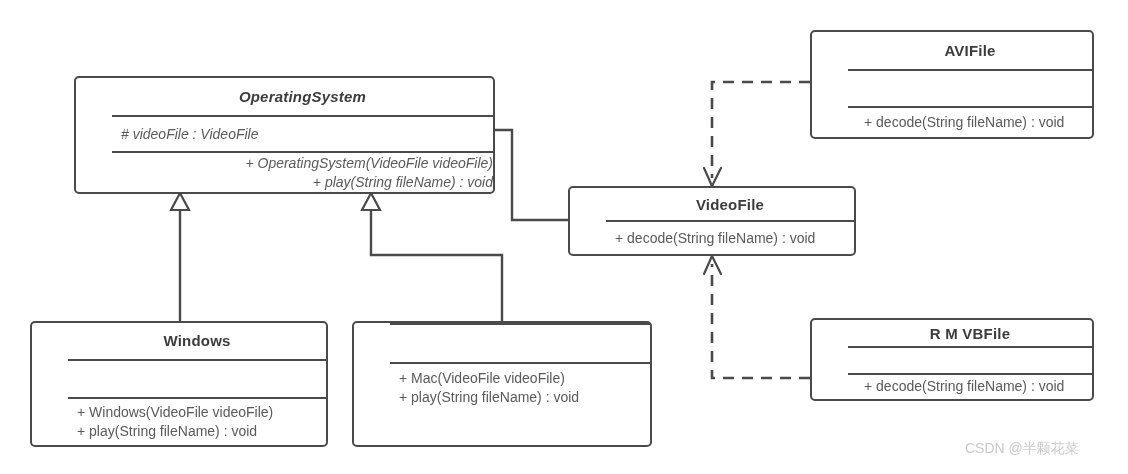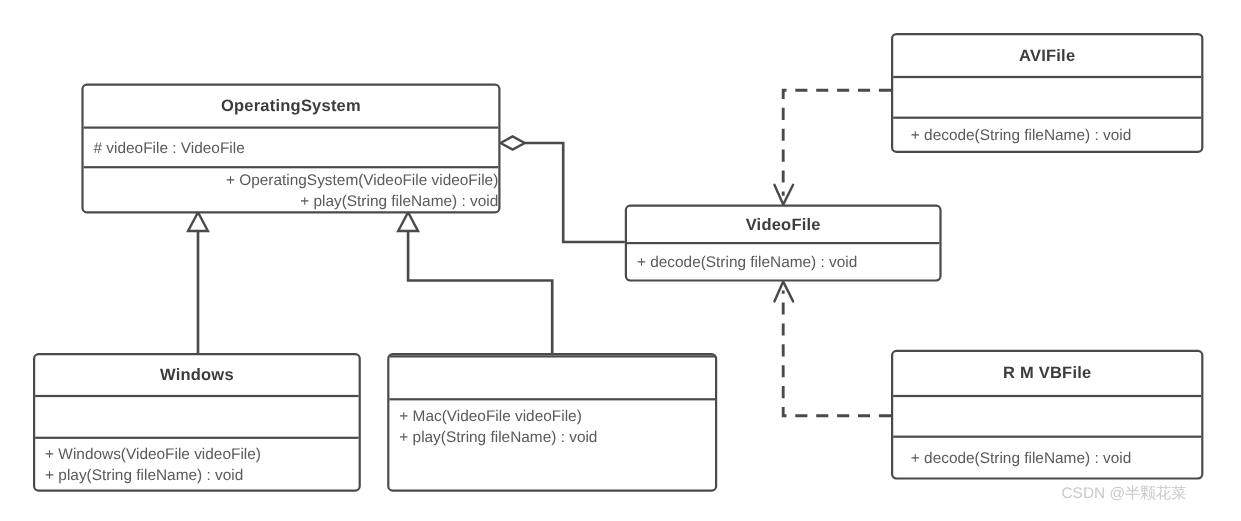--- a/index.html
+++ b/index.html
@@ -24,20 +24,21 @@
     pointer-events: none;
   }
   .uml-class {
     position: absolute;
     box-sizing: border-box;
     border: 2px solid #4a4a4a;
     border-radius: 5px;
     background: #ffffff;
     display: flex;
     flex-direction: column;
+    padding-left: 36px;
   }
   .compartment {
     box-sizing: border-box;
     display: flex;
     flex-direction: column;
     justify-content: center;
   }
   .compartment.divided {
     border-top: 2px solid #4a4a4a;
   }
@@ -88,21 +89,21 @@
       <path d="M 810 82 L 712 82 L 712 178" fill="none" stroke="#4a4a4a" stroke-width="2.6" stroke-dasharray="11 8"></path>
       <path d="M 704 168 L 712 186 L 721 168" fill="none" stroke="#4a4a4a" stroke-width="2.2" stroke-linecap="round" stroke-linejoin="round"></path>
     </g>
 
     <g>
       <path d="M 810 378 L 712 378 L 712 264" fill="none" stroke="#4a4a4a" stroke-width="2.6" stroke-dasharray="11 8"></path>
       <path d="M 704 274 L 712 256 L 721 274" fill="none" stroke="#4a4a4a" stroke-width="2.2" stroke-linecap="round" stroke-linejoin="round"></path>
     </g>
   </svg>
 
-  <div class="uml-class" style="left:74px; top:76px; width:381px; height:118px;">
+  <div class="uml-class" style="left:74px; top:76px; width:421px; height:118px;font-style:italic;">
     <div class="compartment" style="height:38px;">
       <div class="cls-title">OperatingSystem</div>
     </div>
     <div class="compartment divided" style="height:38px;">
       <div class="member"># videoFile : VideoFile</div>
     </div>
     <div class="compartment divided" style="height:42px;align-items:flex-end;">
       <div class="member">+ OperatingSystem(VideoFile videoFile)</div>
       <div class="member">+ play(String fileName) : void</div>
     </div>
@@ -139,21 +140,21 @@
   <div class="uml-class" style="left:810px; top:30px; width:284px; height:109px;">
     <div class="compartment" style="height:38px;">
       <div class="cls-title">AVIFile</div>
     </div>
     <div class="compartment divided" style="height:39px;"></div>
     <div class="compartment divided" style="height:32px;">
       <div class="member" style="padding-left:16px;">+ decode(String fileName) : void</div>
     </div>
   </div>
 
-  <div class="uml-class" style="left:810px; top:318px; width:284px; height:118px;">
+  <div class="uml-class" style="left:810px; top:318px; width:284px; height:83px;">
     <div class="compartment" style="height:40px;">
       <div class="cls-title">R M VBFile</div>
     </div>
     <div class="compartment divided" style="height:39px;"></div>
     <div class="compartment divided" style="height:39px;">
       <div class="member" style="padding-left:16px;">+ decode(String fileName) : void</div>
     </div>
   </div>
 
   <div class="watermark" style="left:965px; top:440px;">CSDN @半颗花菜</div>

